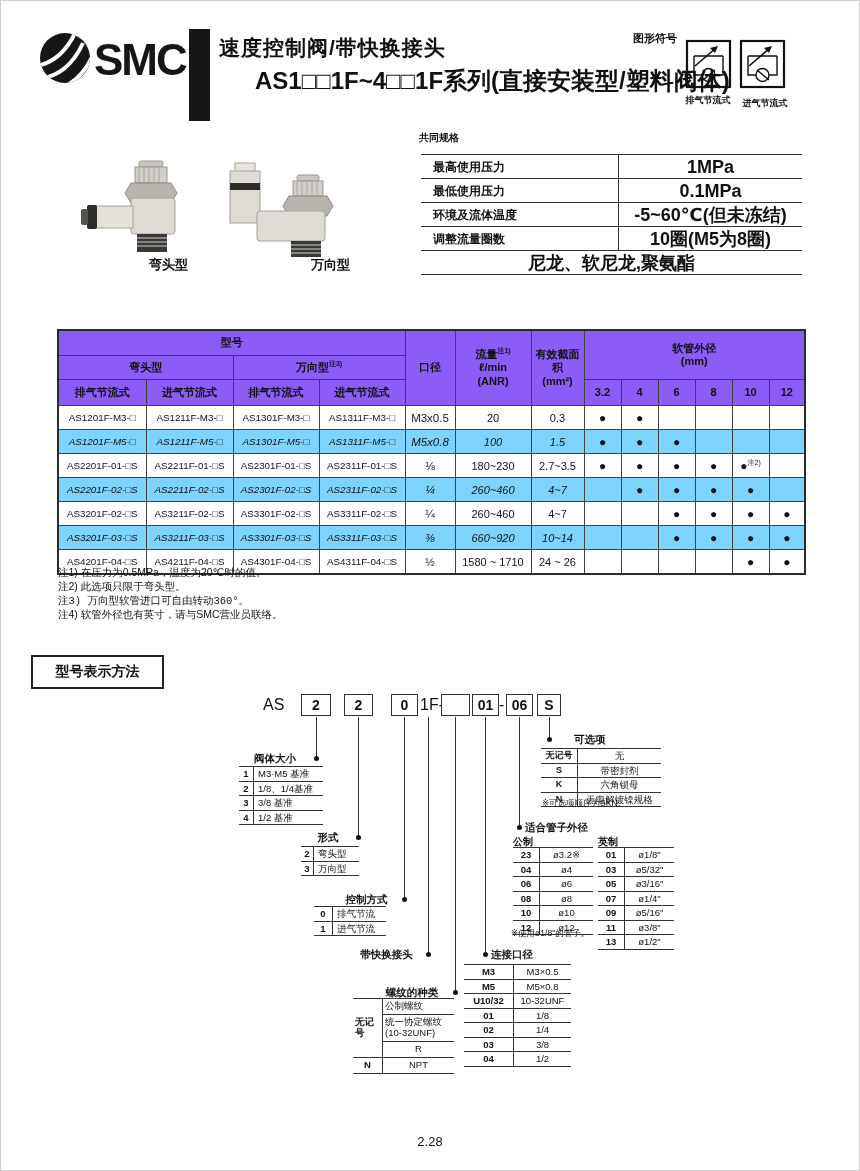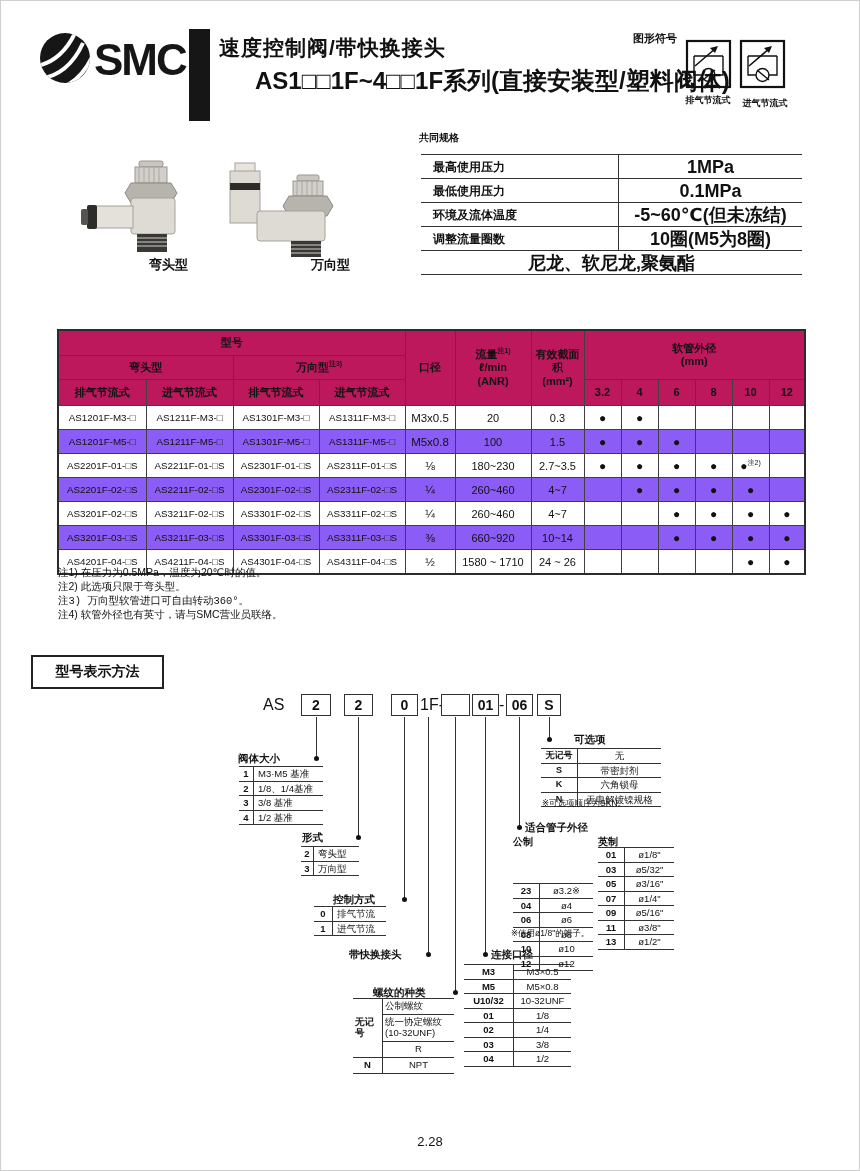--- a/index.html
+++ b/index.html
@@ -22,42 +22,42 @@
   .mini .mrow{display:flex;border-bottom:1px solid #333;align-items:stretch;}
   .mini .mcode{border-right:1px solid #333;text-align:center;font-weight:bold;padding:2px 1px;box-sizing:border-box;flex:0 0 auto;display:flex;align-items:center;justify-content:center;}
   .mini .mval{padding:2px 2px;flex:1;text-align:center;display:flex;align-items:center;justify-content:center;}
   .cs{left:420px;top:153px;width:381px;border-top:1px solid #333;}
   .cs .mrow{height:23px;}
   .cs .mcode{width:198px;justify-content:flex-start;padding-left:12px;font-weight:bold;font-size:12px;}
   .cs .mval{font-weight:bold;font-size:18px;}
   
   .spec{position:absolute;left:56px;top:328px;border-collapse:collapse;table-layout:fixed;border:2px solid #2b2b2b;}
   .spec th,.spec td{border:1px solid #404040;padding:0;text-align:center;vertical-align:middle;overflow:hidden;}
-  .spec th{background:#be185d;font-weight:bold;font-size:11px;line-height:1.2;}
+  .spec th{background:#8b5cf6;font-weight:bold;font-size:11px;line-height:1.2;}
   .spec thead tr:nth-child(1) th{height:24px;}
   .spec thead tr:nth-child(2) th{height:23px;}
   .spec thead tr:nth-child(3) th{height:25px;}
   .spec td{font-size:11px;height:23px;}
   .spec td.model{font-size:9.8px;}
   .spec td.bore{font-size:11.5px;}
-  .spec tr.alt td{background:#8b5cf6;}
+  .spec tr.alt td{background:#7dd3fc;font-style:italic;}
   .spec td.dotc{font-size:12px;line-height:1;}
   sup{font-size:7px;vertical-align:super;line-height:0;}
   
   .note-line{position:absolute;left:57px;font-size:10.5px;white-space:nowrap;}
   
   .md-title{position:absolute;left:30px;top:654px;width:133px;height:34px;border:2px solid #222;
             display:flex;align-items:center;justify-content:center;font-size:14px;font-weight:bold;box-sizing:border-box;}
   .pn-text{position:absolute;top:695px;font-size:16px;}
   .pn-box{position:absolute;top:693px;height:22px;line-height:20px;text-align:center;font-size:14px;font-weight:bold;
           border:1.5px solid #333;box-sizing:border-box;background:#fff;}
   .lead{position:absolute;width:0;border-left:1px solid #333;}
   .ldot{position:absolute;width:5px;height:5px;border-radius:50%;background:#111;}
   .dlabel{position:absolute;font-size:10.5px;font-weight:bold;white-space:nowrap;}
-  .dlabel.r{text-align:left;}
+  .dlabel.r{text-align:center;}
   .small-note{position:absolute;font-size:8.5px;white-space:nowrap;}
   .grp-label{position:absolute;font-size:10px;font-weight:bold;}
   
   .thread{position:absolute;left:352px;top:997px;width:101px;border-top:1px solid #333;font-size:9.5px;line-height:1.15;
           display:grid;grid-template-columns:30px 71px;box-sizing:border-box;}
   .thread > div{border-bottom:1px solid #333;box-sizing:border-box;padding:2px;}
   .thread .tcode{border-right:1px solid #333;display:flex;align-items:center;justify-content:center;font-weight:bold;}
   .thread .no-mark{grid-row:1/4;}
   .thread .tv{display:flex;align-items:center;}
   .thread .tvc{justify-content:center;}
@@ -436,21 +436,21 @@
         <div class="mval">3/8</div>
       </div>
       <div class="mrow">
         <div class="mcode">04</div>
         <div class="mval">1/2</div>
       </div>
     </div>
 
   <div class="grp-label" style="left:512px;top:834px;">公制</div>
   <div class="grp-label" style="left:597px;top:834px;">英制</div>
-  <div class="mini mt-metric" style="left:512px;top:846px;width:80px;margin-top:36px;">
+  <div class="mini mt-metric" style="left:512px;top:846px;width:80px;">
       <div class="mrow">
         <div class="mcode">23</div>
         <div class="mval">ø3.2※</div>
       </div>
       <div class="mrow">
         <div class="mcode">04</div>
         <div class="mval">ø4</div>
       </div>
       <div class="mrow">
         <div class="mcode">06</div>

